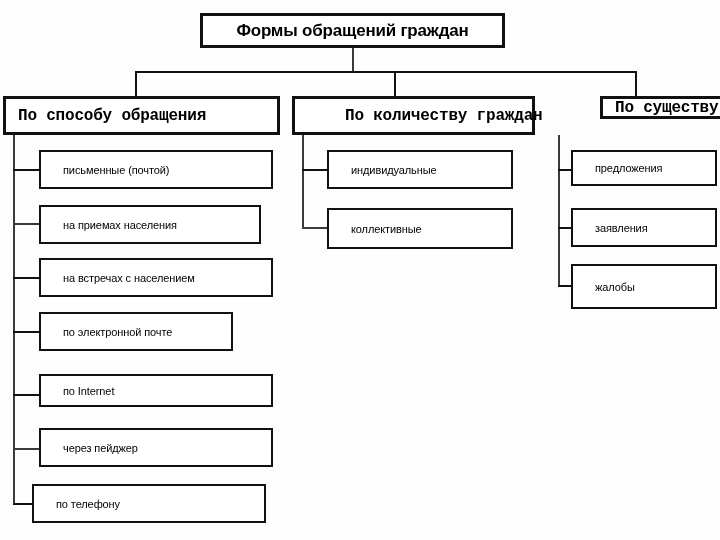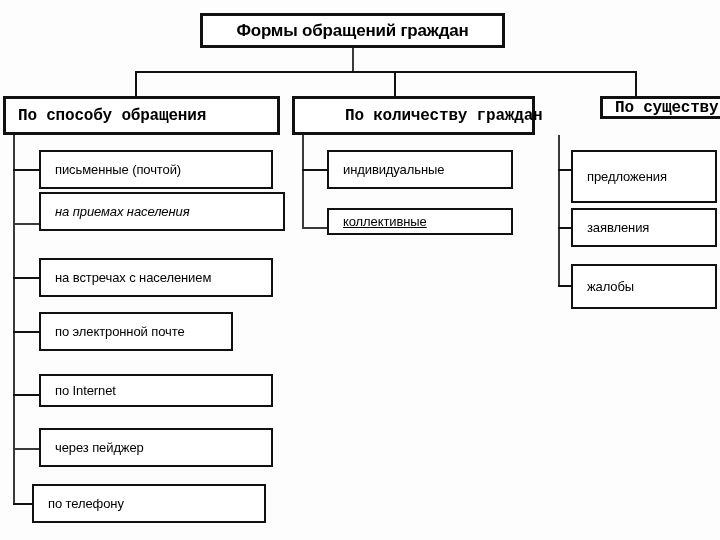--- a/index.html
+++ b/index.html
@@ -73,25 +73,25 @@
   .box.cat.center .label {
     padding-left: 10px;
     margin-left: 40px;
   }
 
   
   .box.leaf {
     border-width: 2px;
   }
   .box.leaf .label {
-    font-size: 13px;
+    font-size: 11px;
     font-weight: normal;
     letter-spacing: -0.1px;
     color: #000;
-    padding-left: 14px;
+    padding-left: 22px;
   }
 
   
   .conn {
     position: absolute;
     background: #111111;
   }
   .conn.v { width: 2px; }
   .conn.h { height: 2px; }
   .conn.thin { background: #3a3a3a; }
@@ -123,21 +123,21 @@
   <div class="conn h thin" style="left:13px; top:223px; width:27px;"></div>
   <div class="conn h" style="left:13px; top:277px; width:27px;"></div>
   <div class="conn h" style="left:13px; top:331px; width:27px;"></div>
   <div class="conn h" style="left:13px; top:394px; width:27px;"></div>
   <div class="conn h thin" style="left:13px; top:448px; width:27px;"></div>
   <div class="conn h" style="left:13px; top:503px; width:27px;"></div>
 
   <div class="box leaf" style="left:39px; top:150px; width:234px; height:39px;">
     <span class="label">письменные (почтой)</span>
   </div>
-  <div class="box leaf" style="left:39px; top:192px; width:246px; height:39px;font-style:italic;">
+  <div class="box leaf" style="left:39px; top:205px; width:222px; height:39px;">
     <span class="label">на приемах населения</span>
   </div>
   <div class="box leaf" style="left:39px; top:258px; width:234px; height:39px;">
     <span class="label">на встречах с населением</span>
   </div>
   <div class="box leaf" style="left:39px; top:312px; width:194px; height:39px;">
     <span class="label">по электронной почте</span>
   </div>
   <div class="box leaf" style="left:39px; top:374px; width:234px; height:33px;">
     <span class="label">по Internet</span>
@@ -154,35 +154,35 @@
   </div>
 
   <div class="conn v thin" style="left:302px; top:135px; width:2px; height:94px;"></div>
 
   <div class="conn h" style="left:302px; top:169px; width:26px;"></div>
   <div class="conn h thin" style="left:302px; top:227px; width:26px;"></div>
 
   <div class="box leaf" style="left:327px; top:150px; width:186px; height:39px;">
     <span class="label">индивидуальные</span>
   </div>
-  <div class="box leaf" style="left:327px; top:208px; width:186px; height:27px;text-decoration:underline;">
+  <div class="box leaf" style="left:327px; top:208px; width:186px; height:41px;">
     <span class="label">коллективные</span>
   </div>
 
   <div class="box cat" style="left:555px; top:96px; width:155px; height:23px;margin-left:45px;">
     <span class="label">По существу</span>
   </div>
 
   <div class="conn v thin" style="left:558px; top:135px; width:2px; height:152px;"></div>
 
   <div class="conn h" style="left:558px; top:169px; width:14px;"></div>
   <div class="conn h" style="left:558px; top:227px; width:14px;"></div>
   <div class="conn h" style="left:558px; top:285px; width:14px;"></div>
 
-  <div class="box leaf" style="left:571px; top:150px; width:146px; height:53px;">
+  <div class="box leaf" style="left:571px; top:150px; width:146px; height:36px;">
     <span class="label">предложения</span>
   </div>
   <div class="box leaf" style="left:571px; top:208px; width:146px; height:39px;">
     <span class="label">заявления</span>
   </div>
   <div class="box leaf" style="left:571px; top:264px; width:146px; height:45px;">
     <span class="label">жалобы</span>
   </div>
 
 </div>

